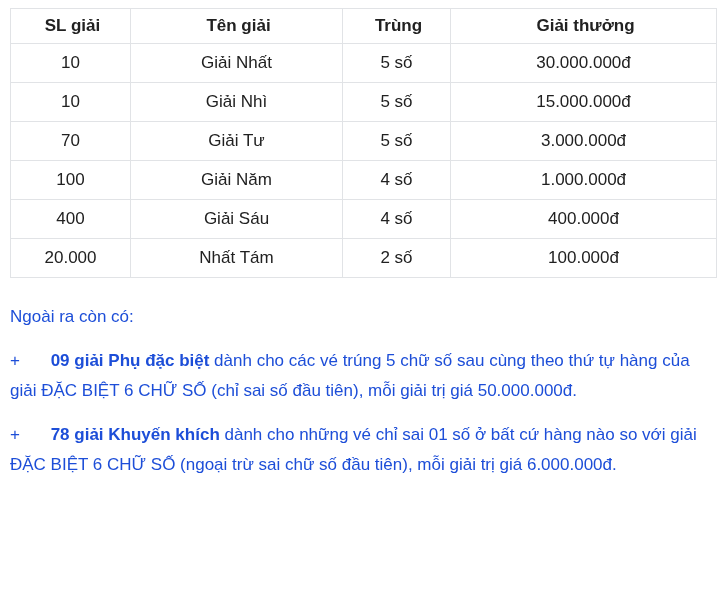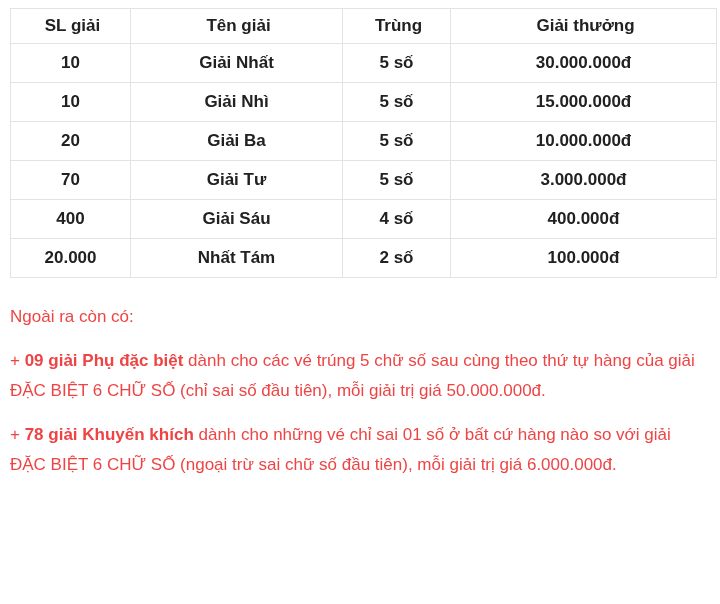--- a/index.html
+++ b/index.html
@@ -31,44 +31,45 @@
     white-space: nowrap;
     overflow: hidden;
   }
   .prize-table th {
     height: 34px;
     font-weight: 700;
     padding-left: 8px;
   }
   .prize-table td {
     height: 38px;
-    font-weight: 700;
+    font-weight: 400;
   }
   .prize-table tr.row-bold td {
     font-weight: 700;
   }
   .col-sl     { width: 120px; }
   .col-ten    { width: 212px; }
   .col-trung  { width: 108px; }
   .col-thuong { width: 266px; }
 
   .notes {
     margin: 0 12px 0 10px;
     font-size: 17px;
     line-height: 30px;
-    color: #ef4444;
+    color: #1d4ed8;
   }
   .notes .intro {
     margin: 24px 0 0 0;
   }
   .notes .note-para {
     margin: 14px 0 0 0;
   }
   .notes strong {
     font-weight: 700;
+    margin-left: 26px;
   }
 </style>
 </head>
 <body>
 
 <table class="prize-table">
   <colgroup>
     <col class="col-sl">
     <col class="col-ten">
     <col class="col-trung">
@@ -89,30 +90,30 @@
         <td>5 số</td>
         <td>30.000.000đ</td>
       </tr>
       <tr>
         <td>10</td>
         <td>Giải Nhì</td>
         <td>5 số</td>
         <td>15.000.000đ</td>
       </tr>
       <tr>
-        <td>20</td>
-        <td>Giải Ba</td>
-        <td>5 số</td>
-        <td>10.000.000đ</td>
-      </tr>
-      <tr>
         <td>70</td>
         <td>Giải Tư</td>
         <td>5 số</td>
         <td>3.000.000đ</td>
+      </tr>
+      <tr>
+        <td>100</td>
+        <td>Giải Năm</td>
+        <td>4 số</td>
+        <td>1.000.000đ</td>
       </tr>
       <tr>
         <td>400</td>
         <td>Giải Sáu</td>
         <td>4 số</td>
         <td>400.000đ</td>
       </tr>
       <tr>
         <td>20.000</td>
         <td>Nhất Tám</td>

